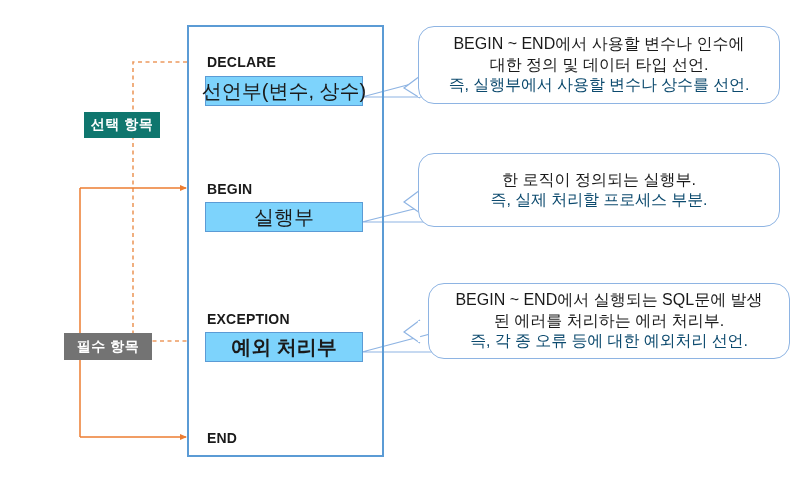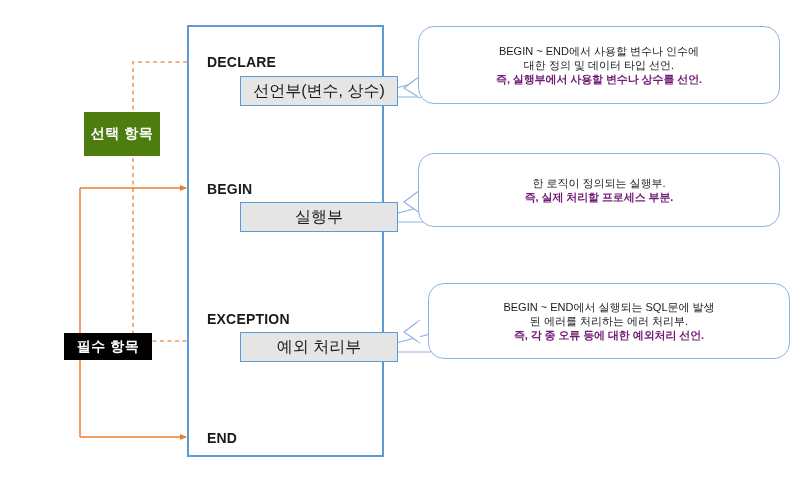--- a/index.html
+++ b/index.html
@@ -47,51 +47,50 @@
     color: #1a1a1a;
     letter-spacing: 0.2px;
     white-space: nowrap;
   }
 
   
   .inner-box {
     position: absolute;
     border: 1.5px solid #5b9bd5;
     box-sizing: border-box;
-    background: #e5e5e5;
+    background: #7dd3fc;
     display: flex;
     align-items: center;
     justify-content: center;
-    font-size: 16px;
+    font-size: 20px;
     color: #1a1a1a;
     white-space: nowrap;
-    margin-left: 35px;
   }
 
   
   .tag {
     position: absolute;
     color: #ffffff;
     font-weight: bold;
     font-size: 14px;
     display: flex;
     align-items: center;
     justify-content: center;
     white-space: nowrap;
     letter-spacing: 0.5px;
   }
   .tag-select {
-    background: #4d7c0f;
+    background: #0f766e;
     left: 84px;
     top: 112px;
     width: 76px;
-    height: 44px;
+    height: 26px;
   }
   .tag-required {
-    background: #000000;
+    background: #737373;
     left: 64px;
     top: 333px;
     width: 88px;
     height: 27px;
   }
 
   
   .callout {
     position: absolute;
     border: 1.2px solid #8eb4e3;
@@ -99,28 +98,28 @@
     background: #ffffff;
     box-sizing: border-box;
     display: flex;
     flex-direction: column;
     align-items: center;
     justify-content: center;
     text-align: center;
     padding: 6px 10px;
   }
   .callout .line {
-    font-size: 11px;
+    font-size: 16px;
     color: #1a1a1a;
     line-height: 1.28;
     white-space: nowrap;
   }
   .callout .line.accent {
-    color: #701a75;
-    font-weight: bold;
+    color: #0c4a6e;
+    font-weight: normal;
     letter-spacing: -0.1px;
   }
   .c1 { left: 418px; top: 26px;  width: 362px; height: 78px; }
   .c2 { left: 418px; top: 153px; width: 362px; height: 74px; }
   .c3 { left: 418px; top: 283px; width: 362px; height: 76px; margin-left: 10px; }
 </style>
 </head>
 <body>
 
 <div id="stage">
@@ -168,21 +167,21 @@
 
   <div class="main-block"></div>
 
   <div class="kw" style="left:207px; top:54px;">DECLARE</div>
   <div class="inner-box" style="left:205px; top:76px; width:158px; height:30px;">선언부(변수, 상수)</div>
 
   <div class="kw" style="left:207px; top:181px;">BEGIN</div>
   <div class="inner-box" style="left:205px; top:202px; width:158px; height:30px;">실행부</div>
 
   <div class="kw" style="left:207px; top:311px;">EXCEPTION</div>
-  <div class="inner-box" style="left:205px; top:332px; width:158px; height:30px;">예외 처리부</div>
+  <div class="inner-box" style="left:205px; top:332px; width:158px; height:30px;font-weight:bold;">예외 처리부</div>
 
   <div class="kw" style="left:207px; top:430px;">END</div>
 
   <div class="tag tag-select">선택 항목</div>
   <div class="tag tag-required">필수 항목</div>
 
   <div class="callout c1">
     <div class="line">BEGIN ~ END에서 사용할 변수나 인수에</div>
     <div class="line">대한 정의 및 데이터 타입 선언.</div>
     <div class="line accent">즉, 실행부에서 사용할 변수나 상수를 선언.</div>

